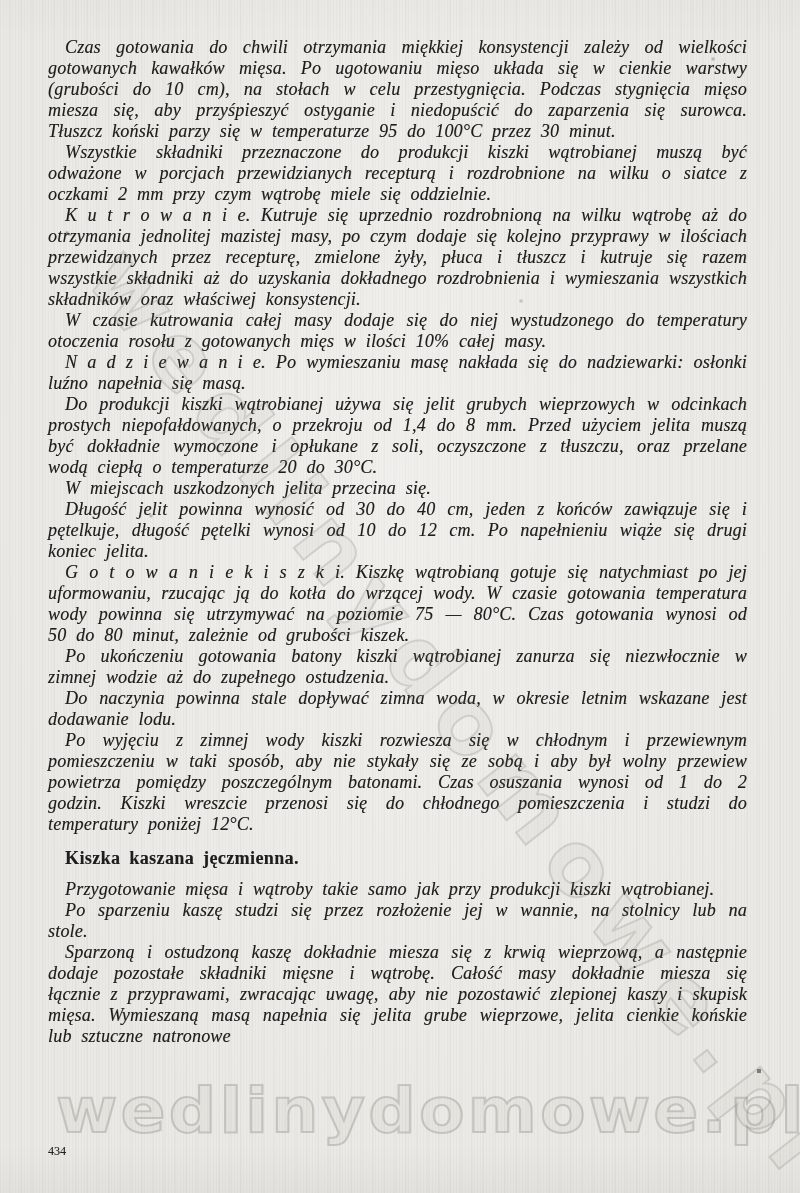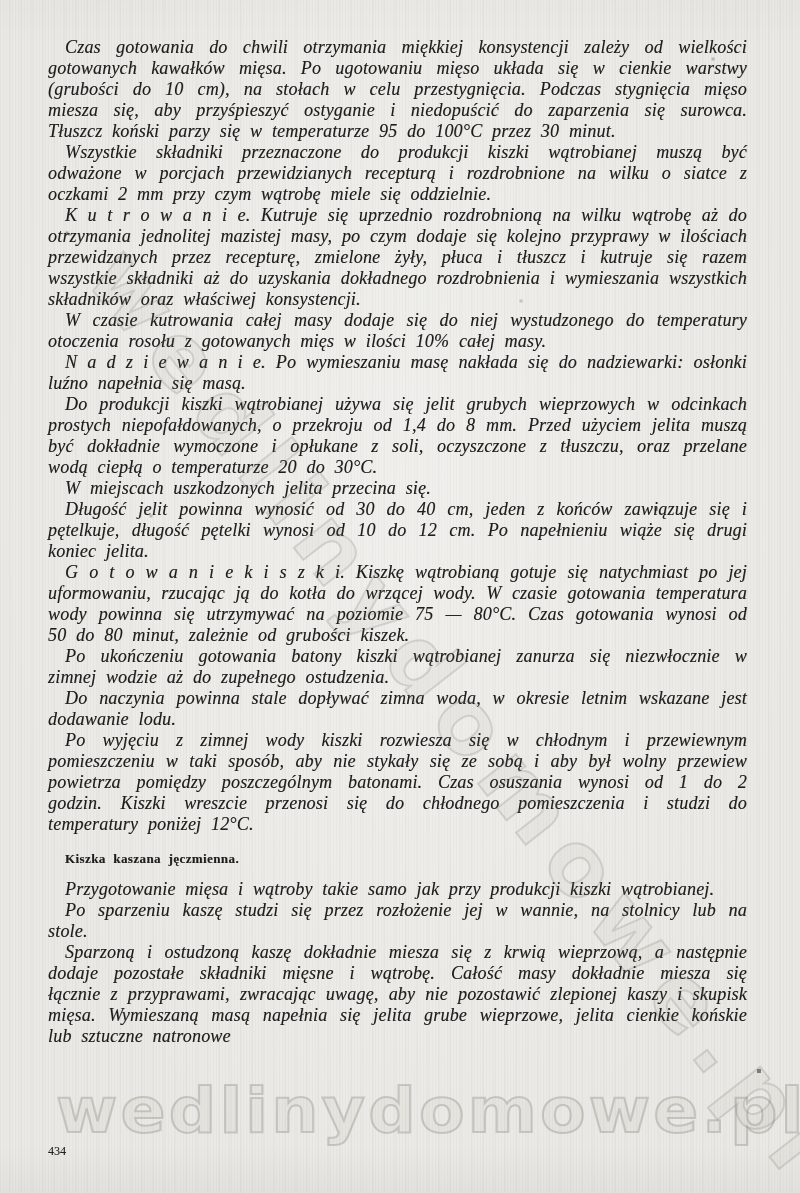--- a/index.html
+++ b/index.html
@@ -37,21 +37,21 @@
     text-shadow: 0.35px 0.35px 0 rgba(25,25,22,0.38);
   }
   .content p {
     margin: 0;
     text-indent: 17px;
     font-style: italic;
   }
   .section-heading {
     margin: 13px 0 10px 0;
     padding-left: 17px;
-    font-size: 13px;
+    font-size: 18px;
     font-weight: bold;
     letter-spacing: 0.4px;
     word-spacing: 4px;
     text-align: left;
   }
   .page-number {
     position: absolute;
     left: 48px;
     top: 1144px;
     font-size: 12px;

